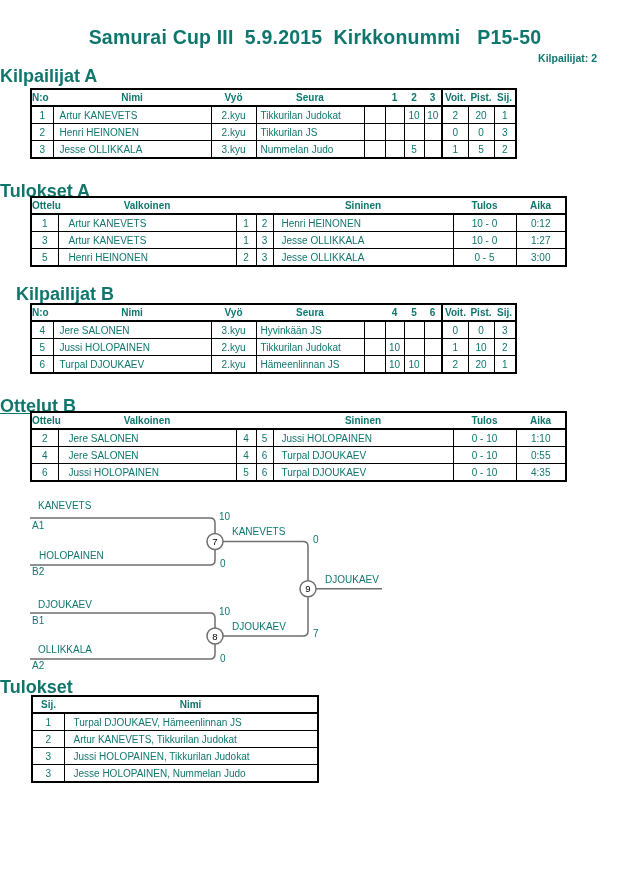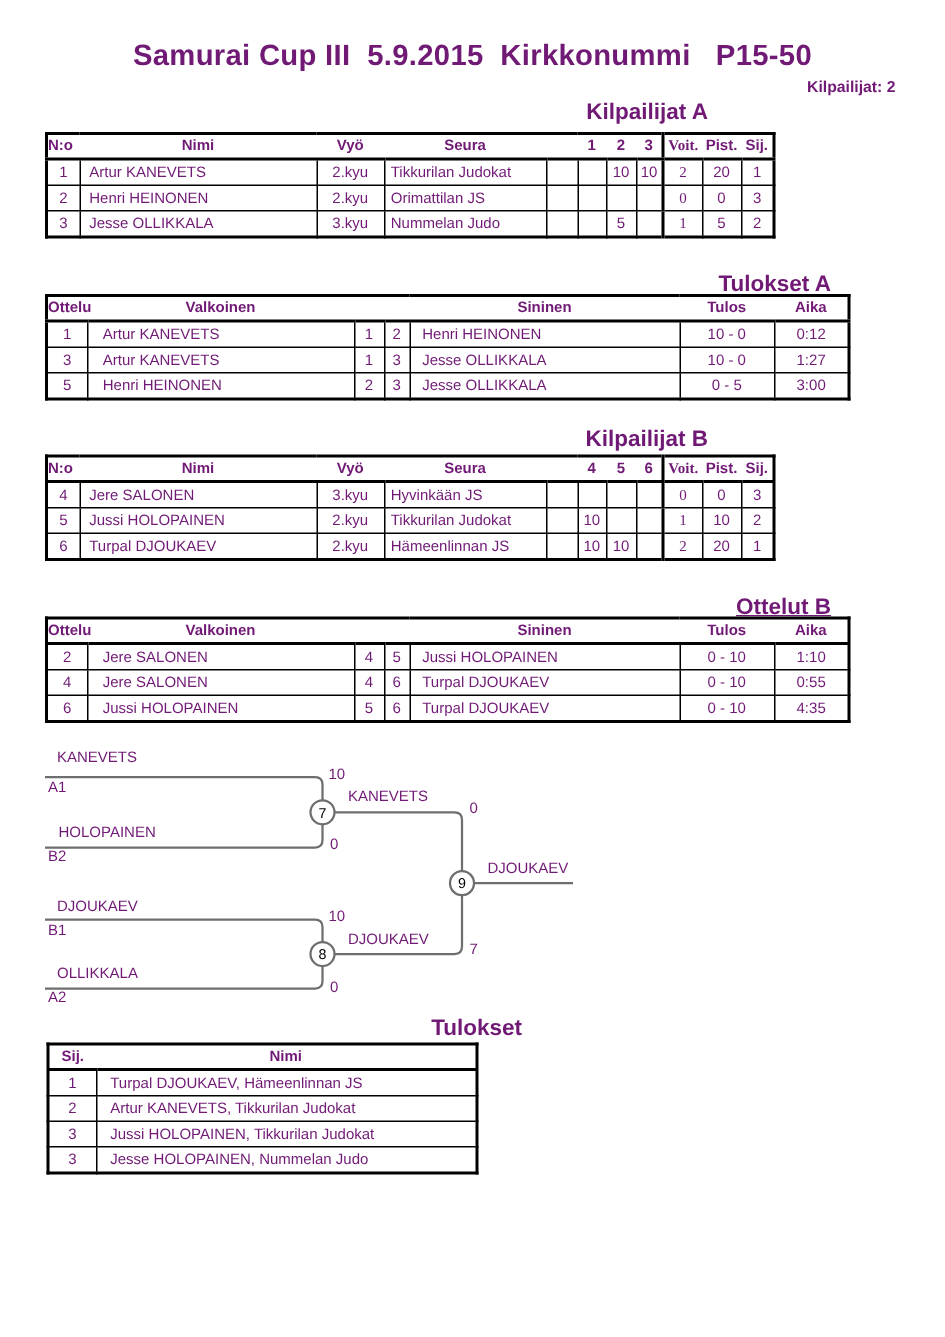--- a/index.html
+++ b/index.html
@@ -1,52 +1,52 @@
 <!DOCTYPE html>
 <html><head>
 <meta charset="utf-8">
 <style>
   html,body { margin:0; padding:0; background:#e8e8e8; }
   #sheet {
     position:relative; width:630px; height:891px; background:#ffffff;
-    font-family:"Liberation Sans", sans-serif; color:#701a75;
+    font-family:"Liberation Sans", sans-serif; color:#0f766e;
     margin:0 auto; overflow:hidden;
   }
   .abs { position:absolute; }
   #main-title {
     top:26px; left:0; width:630px; text-align:center;
     font-size:19.5px; font-weight:bold; white-space:pre; letter-spacing:0.2px;
   }
   #competitor-count {
     top:52px; right:33px; font-size:10.5px; font-weight:bold;
   }
-  .sec-title { font-size:15px; font-weight:bold; text-align:right; white-space:nowrap; }
+  .sec-title { font-size:18px; font-weight:bold; text-align:left; white-space:nowrap; }
   #title-pool-a { top:66px;  left:0; width:472px; }
   #title-matches-a { top:181px; left:0; width:554px; }
-  #title-pool-b { top:284px; left:0; width:472px; }
+  #title-pool-b { top:284px; left:0; width:472px;padding-left:16px; }
   #title-matches-b { top:396px; left:0; width:554px;text-decoration:underline; }
   #title-results { top:677px; left:0; width:348px; }
 
   table {
     position:absolute; border-collapse:collapse; table-layout:fixed;
     font-size:10px; background:#fff; border:2px solid #000;
   }
   th {
     font-weight:bold; padding:0; height:15px; border:none;
     border-bottom:2px solid #000; white-space:nowrap; overflow:visible;
     font-size:10px; text-align:center; vertical-align:middle;
   }
   td {
     padding:0; height:16px; border:1px solid #000; text-align:center;
     white-space:nowrap; overflow:hidden; vertical-align:middle;
   }
   th.hl, td.l { text-align:left; }
   td.l { padding-left:6px; }
   td.club { padding-left:4px; }
-  .thickL { border-left:2px solid #000 !important;font-family:Liberation Serif, serif; }
+  .thickL { border-left:2px solid #000 !important; }
   #pool-a { left:30px; top:88px;  width:485px; }
   #pool-b { left:30px; top:303px; width:485px; }
   #matches-a { left:30px; top:196px; width:535px; }
   #matches-b { left:30px; top:411px; width:535px; }
   #results { left:31px; top:695px; width:286px; }
 
   
   #bracket { left:25px; top:495px; width:385px; height:185px; }
   #bracket svg { position:absolute; left:0; top:0; }
   .bk { position:absolute; font-size:10px; white-space:nowrap; }
@@ -100,21 +100,21 @@
       <td>10</td>
       <td>10</td>
       <td class="thickL">2</td>
       <td>20</td>
       <td>1</td>
     </tr>
     <tr>
       <td>2</td>
       <td class="l">Henri HEINONEN</td>
       <td>2.kyu</td>
-      <td class="l club">Orimattilan JS</td>
+      <td class="l club">Tikkurilan JS</td>
       <td></td>
       <td></td>
       <td></td>
       <td></td>
       <td class="thickL">0</td>
       <td>0</td>
       <td>3</td>
     </tr>
     <tr>
       <td>3</td>

